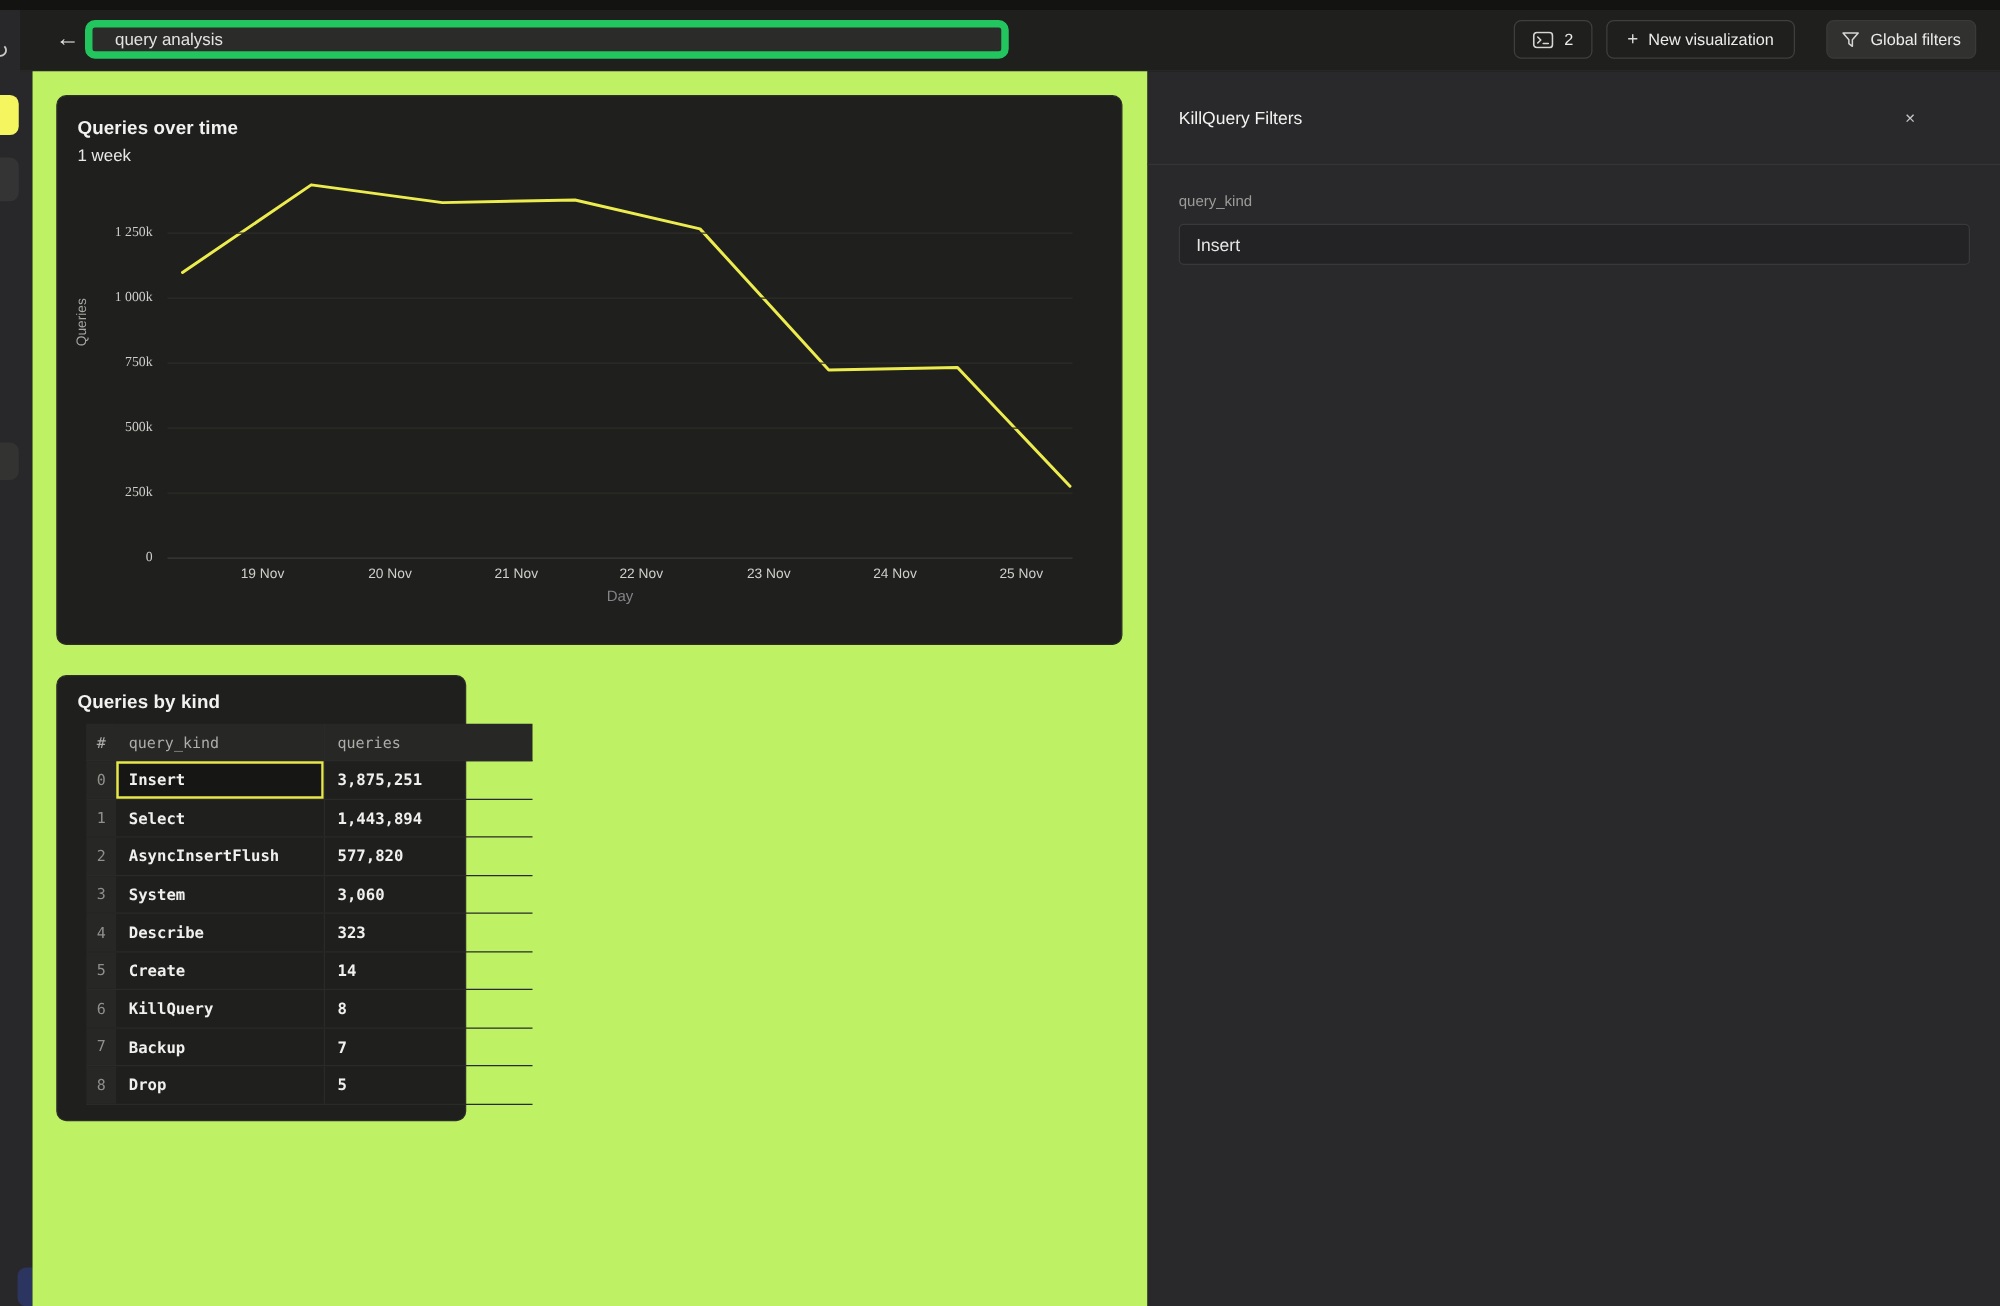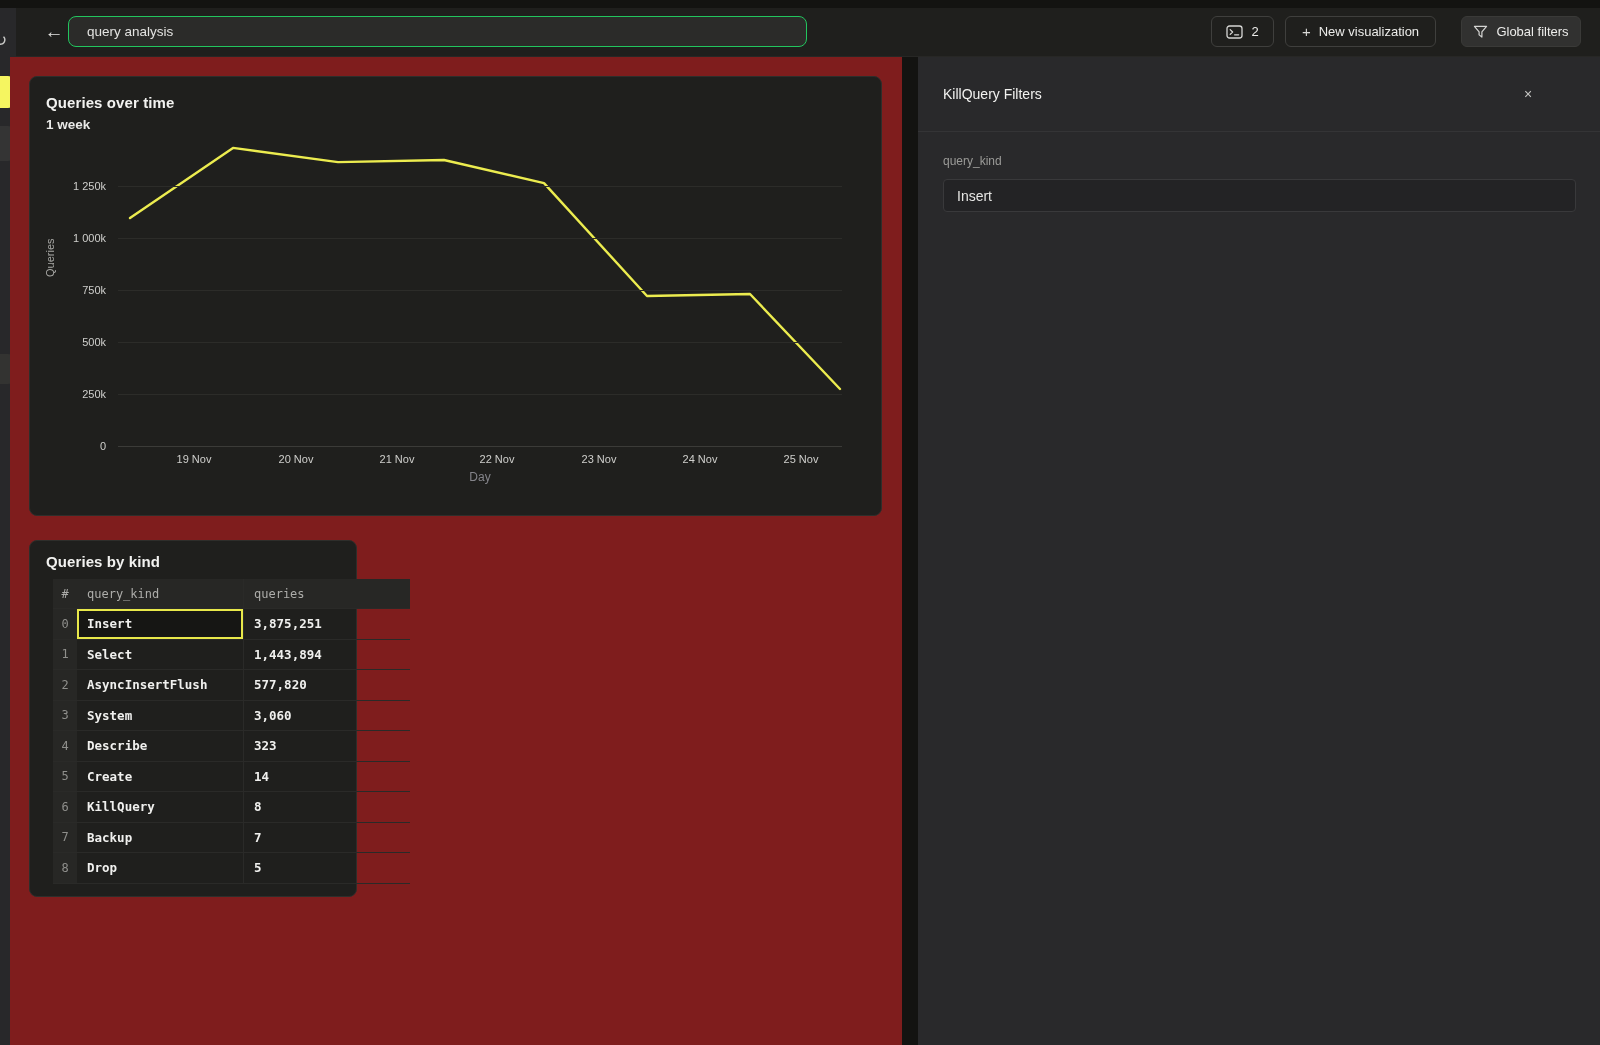--- a/index.html
+++ b/index.html
@@ -8,41 +8,41 @@
   .page { position:absolute; inset:0; width:1600px; height:1045px; background:#131311; }
 
   
   .rail { position:absolute; left:0; top:8px; width:26px; height:1037px; background:#28282a; overflow:hidden; }
   .rail-pill { position:absolute; left:-10px; width:25px; border-radius:7px; }
   .history-ico { position:absolute; left:-7px; top:22px; font-size:17px; color:#c9c9c7; }
 
   
   .topbar { position:absolute; left:16px; top:8px; width:1584px; height:49px; background:#1f1f1d; border-bottom:1px solid rgba(255,255,255,0.04); }
   .back-btn { position:absolute; left:22px; top:3px; width:32px; height:42px; display:flex; align-items:center; justify-content:center; font-size:19px; color:#e4e4e2; cursor:pointer; }
-  .title-input { position:absolute; left:52px; top:8px; width:739px; height:31px; background:#2b2b29; border:1px solid #22c55e; border-radius:8px; color:#e3e3e1; font-size:13.5px; padding:0 18px; outline:none; font-family:"Liberation Sans", sans-serif; }
+  .title-input { position:absolute; left:52px; top:8px; width:739px; height:31px; background:#2b2b29; border:6px solid #22c55e; border-radius:8px; color:#e3e3e1; font-size:13.5px; padding:0 18px; outline:none; font-family:"Liberation Sans", sans-serif; }
   .tb-btn { position:absolute; top:8px; height:31px; border:1px solid #3f3f3d; border-radius:6px; background:transparent; color:#ececea; font-size:13px; display:flex; align-items:center; justify-content:center; gap:8px; cursor:pointer; font-family:"Liberation Sans", sans-serif; }
   .tb-btn svg { display:block; }
   .btn-console { left:1195px; width:63px; }
   .btn-newviz { left:1269px; width:151px; }
   .btn-filters { left:1445px; width:120px; background:#313130; border-color:#3a3a38; }
   .plus-glyph { font-size:15px; color:#dadad8; margin-top:-1px; }
 
   
-  .main { position:absolute; left:10px; top:57px; width:892px; height:988px; background:#7f1d1d; }
+  .main { position:absolute; left:26px; top:57px; width:892px; height:988px; background:#bef264; }
 
   .card { position:absolute; background:#1f1f1d; border:1px solid #2e2e2b; border-radius:8px; }
   .chart-card { left:19px; top:19px; width:853px; height:440px; }
   .card-title { position:absolute; left:16px; font-size:15px; font-weight:700; color:#f2f2f0; letter-spacing:.1px; }
   .chart-title { top:17px; }
-  .chart-subtitle { position:absolute; left:16px; top:40px; font-size:13.5px; font-weight:700; color:#e9e9e7; }
+  .chart-subtitle { position:absolute; left:16px; top:40px; font-size:13.5px; font-weight:400; color:#e9e9e7; }
 
   .plot { position:absolute; left:88px; top:49px; width:724px; height:320px; }
   .gridline { position:absolute; left:0; width:724px; height:1px; background:#2c2c29; }
   .gridline.baseline { background:#3b3b38; }
-  .y-axis { position:absolute; left:0; top:49px; width:82px; height:320px; }
+  .y-axis { position:absolute; left:0; top:49px; width:82px; height:320px;font-family:Liberation Serif, serif; }
   .y-tick { position:absolute; right:6px; width:70px; text-align:right; font-size:11px; color:#cfcfcc; }
   .y-title { position:absolute; left:14px; top:200px; font-size:11px; color:#a8a8a5; transform:rotate(-90deg); transform-origin:left top; }
   .x-axis { position:absolute; left:88px; top:376px; width:724px; height:16px; }
   .x-tick { position:absolute; width:70px; text-align:center; font-size:11px; color:#cfcfcc; }
   .x-title { position:absolute; left:88px; top:393px; width:724px; text-align:center; font-size:12px; color:#84848a; }
 
   
   .table-card { left:19px; top:483px; width:328px; height:357px; }
   .qtable { position:absolute; left:23px; top:38px; width:357px; border-collapse:collapse; font-family:"DejaVu Sans Mono", monospace; }
   .qtable .hdr { height:30px; background:#272725; }

